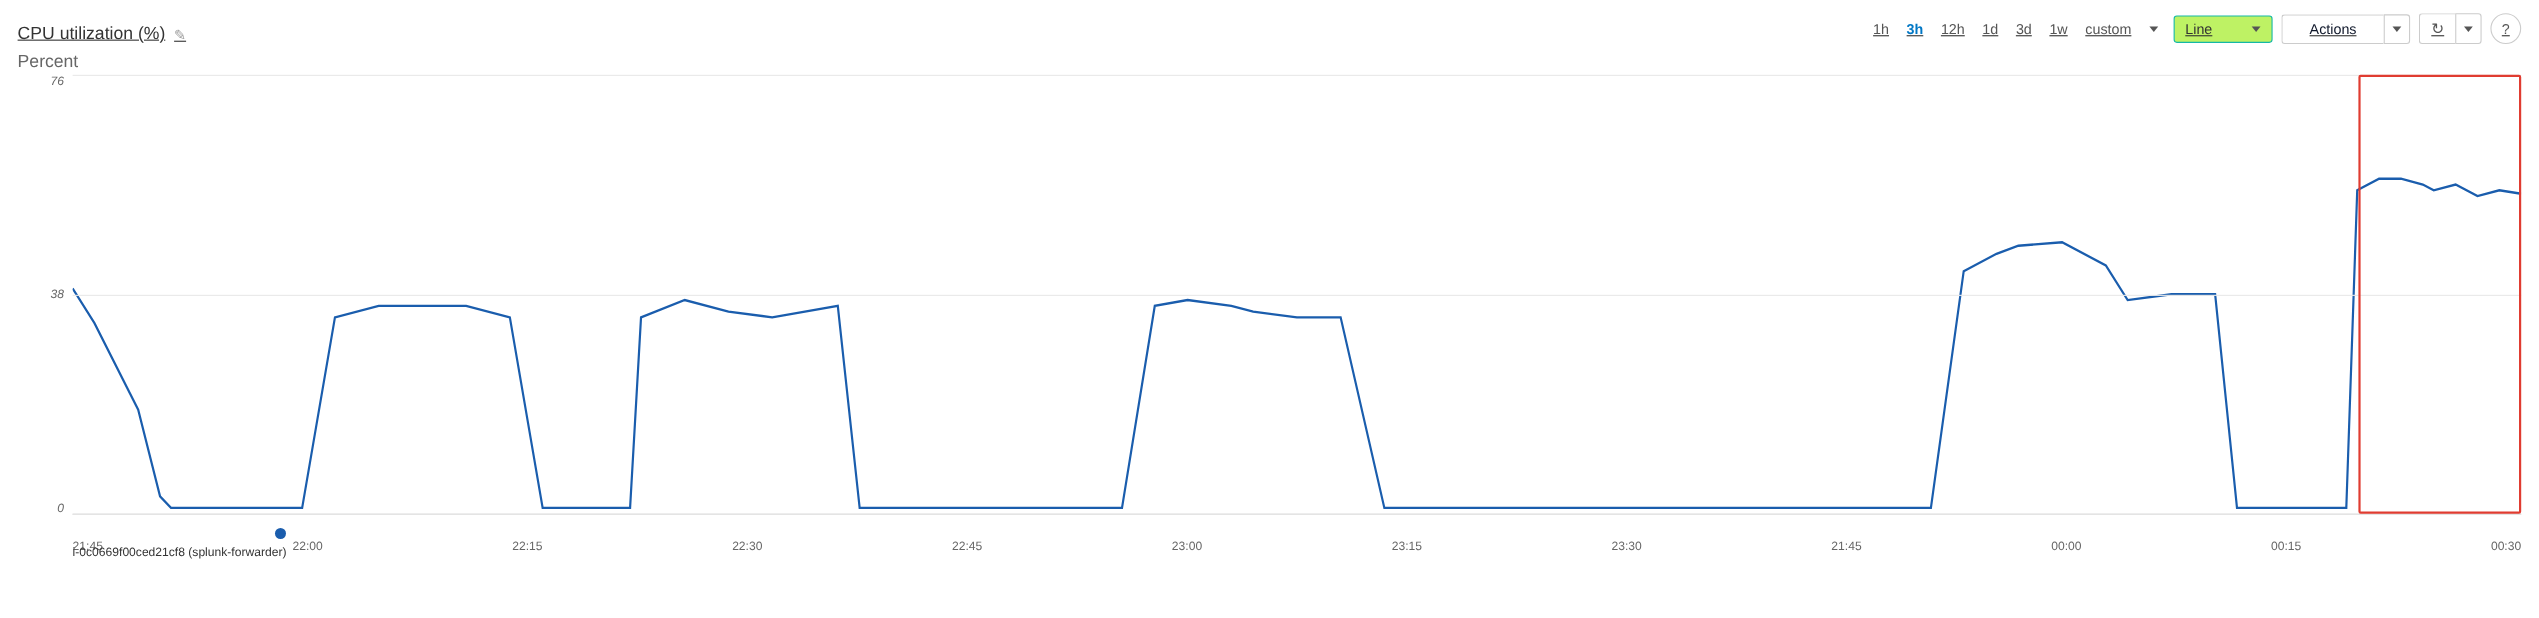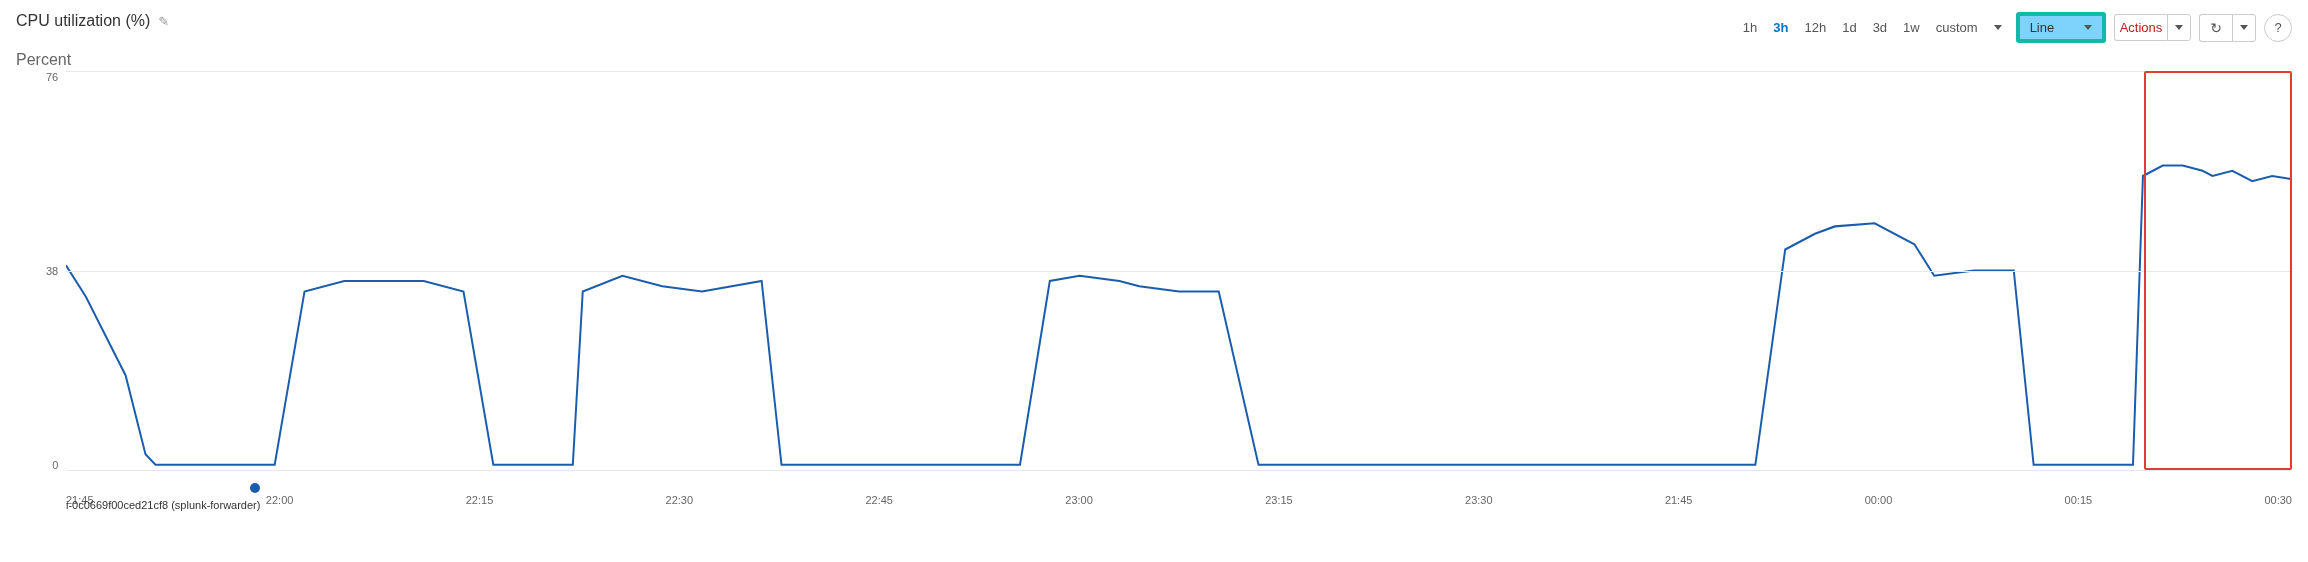--- a/index.html
+++ b/index.html
@@ -11,23 +11,24 @@
     }
     .widget-container {
       width: 2308px;
       height: 562px;
       position: relative;
       padding: 12px 16px;
       overflow: hidden;
     }
     .header {
       display: flex;
-      align-items: flex-start;
+      align-items: flex-end;
       justify-content: space-between;
       margin-bottom: 8px;
+      text-decoration: underline;
     }
     .header-left {
       display: flex;
       align-items: center;
       gap: 8px;
     }
     .title {
       font-size: 16px;
       font-weight: 400;
       color: #333;
@@ -69,41 +70,41 @@
       font-size: 13px;
       color: #555;
       display: flex;
       align-items: center;
       gap: 16px;
     }
     .select-btn {
       display: flex;
       align-items: center;
       gap: 6px;
-      border: 4px solid #14b8a6;
+      border: 1px solid #14b8a6;
       border-radius: 3px;
       padding: 4px 10px;
-      background: #7dd3fc;
+      background: #bef264;
       cursor: pointer;
       font-size: 13px;
       color: #333;
       min-width: 90px;
       justify-content: space-between;
     }
     .actions-btn {
       display: flex;
       align-items: center;
       gap: 6px;
       border: 1px solid #ccc;
       border-radius: 3px 0 0 3px;
-      padding: 5px 5px;
-      background: #fff;
-      cursor: pointer;
-      font-size: 13px;
-      color: #b91c1c;
+      padding: 5px 25px;
+      background: #fff;
+      cursor: pointer;
+      font-size: 13px;
+      color: #0f172a;
       font-weight: 500;
       border-right: none;
     }
     .actions-dropdown {
       display: flex;
       align-items: center;
       border: 1px solid #ccc;
       border-radius: 0 3px 3px 0;
       padding: 5px 7px;
       background: #fff;
@@ -163,20 +164,21 @@
     }
     .y-axis {
       position: absolute;
       left: 30px;
       top: 20px;
       bottom: 40px;
       display: flex;
       flex-direction: column;
       justify-content: space-between;
       align-items: flex-end;
+      font-style: italic;
     }
     .y-tick {
       font-size: 11px;
       color: #666;
     }
     .chart-plot {
       position: absolute;
       left: 50px;
       right: 0;
       top: 20px;

